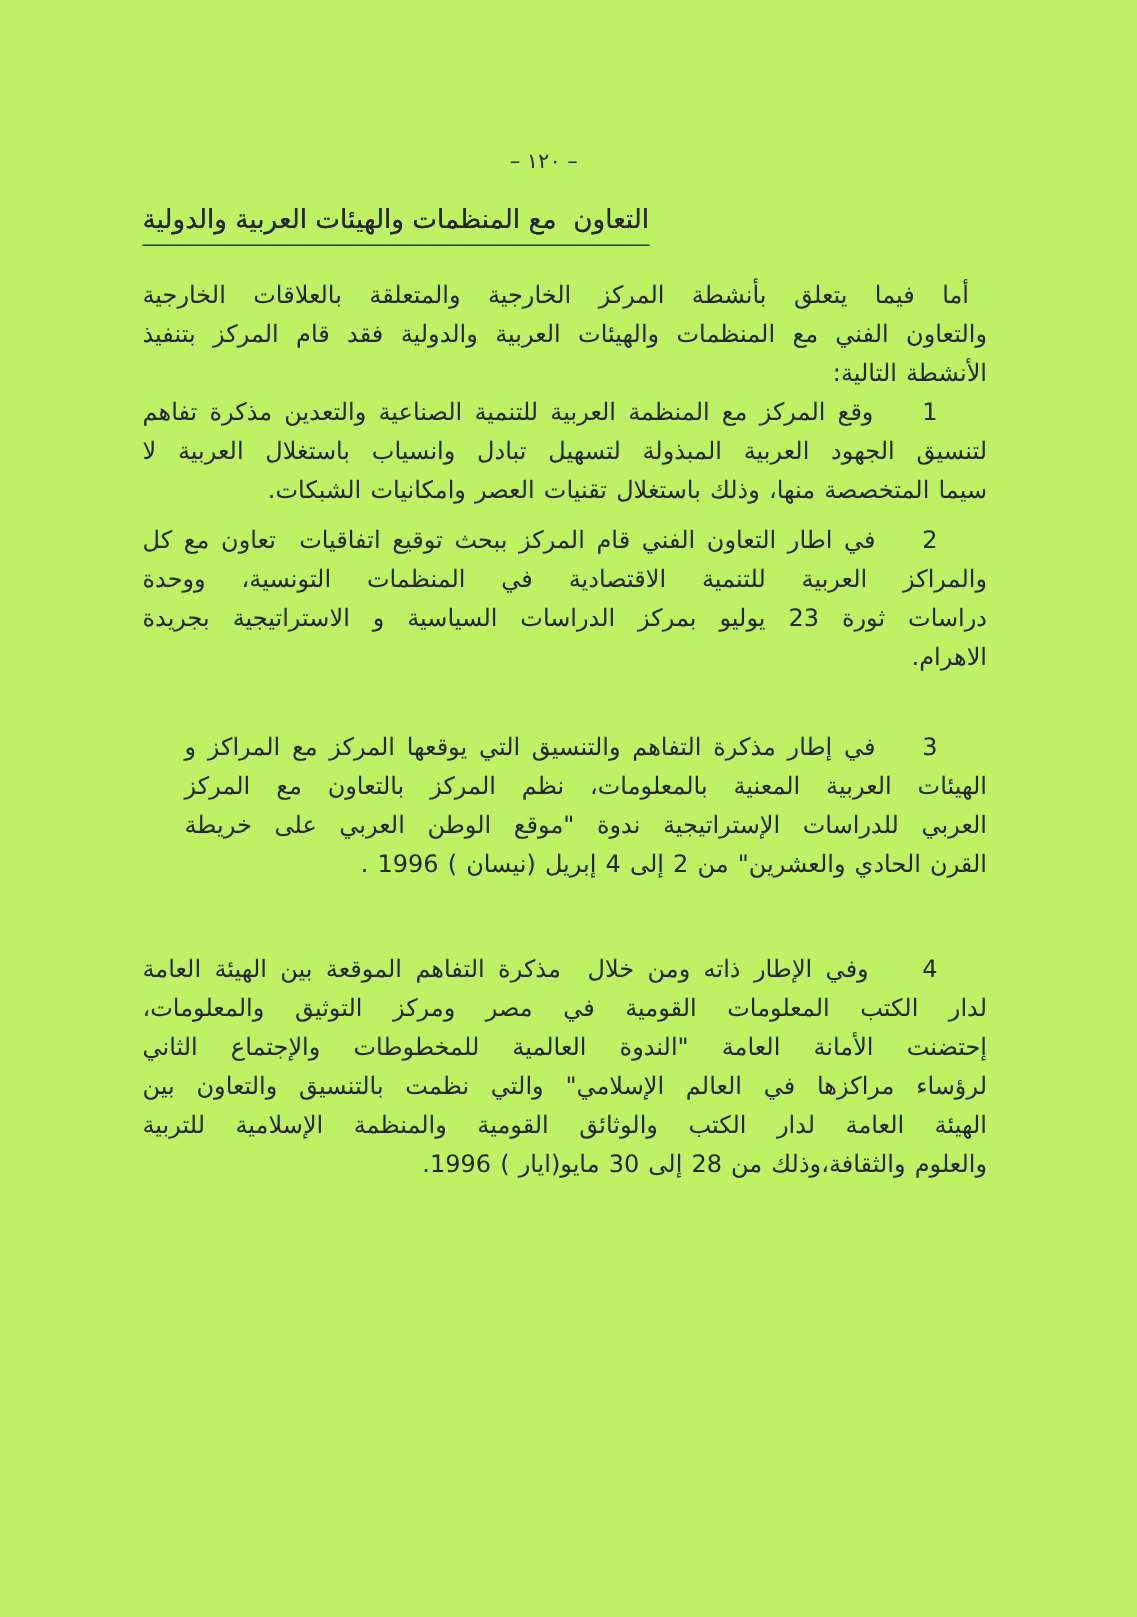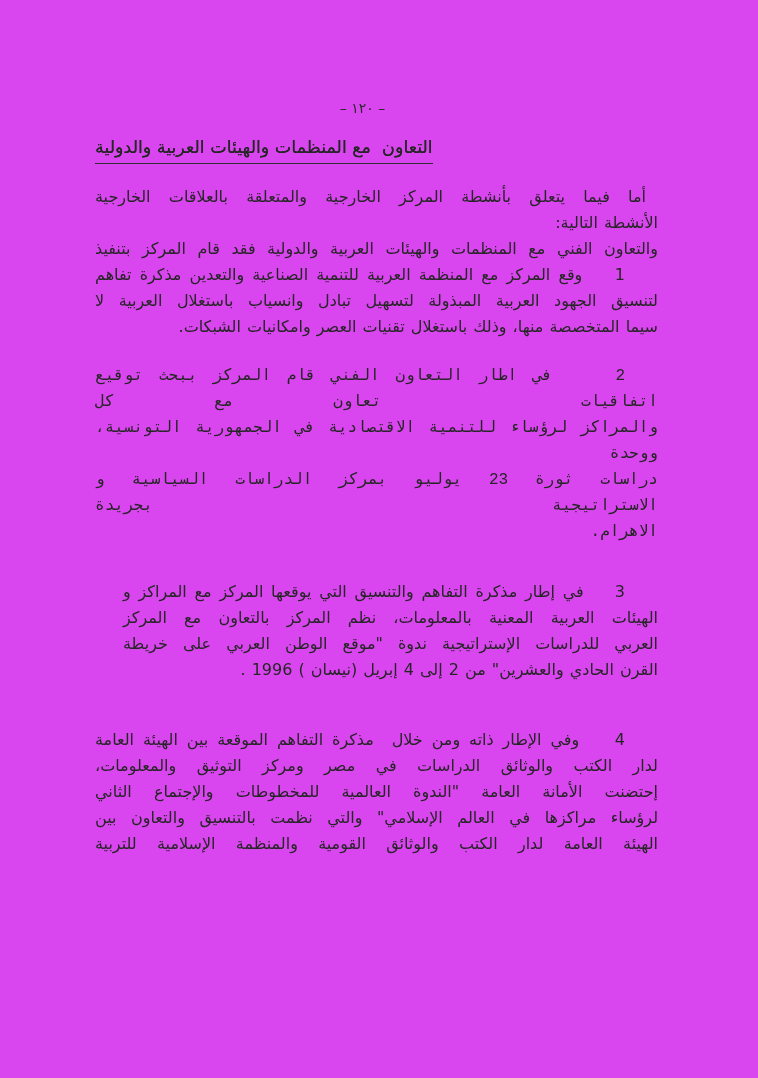--- a/index.html
+++ b/index.html
@@ -1,20 +1,20 @@
 <!DOCTYPE html>
 <html lang="ar" dir="rtl"><head>
 <meta charset="utf-8">
 <style>
   html,body{margin:0;padding:0;background:#e8e8e8;}
   .sheet{
     position:relative;
     width:758px;height:1078px;
     margin:0 auto;
-    background:#d946ef;
+    background:#bef264;
     color:#262626;
     font-family:"DejaVu Sans",sans-serif;
     direction:rtl;
     overflow:hidden;
     box-sizing:border-box;
   }
   .content{padding:0 100px 0 95px;}
   .pagenum{
     margin-top:100px;
     text-align:center;
@@ -36,63 +36,64 @@
   .line{
     text-align:justify;
     text-align-last:justify;
     word-spacing:1px;
   }
   .line.end{text-align-last:right;}
   .intro{margin-top:20px;}
   .intro .line:first-child{text-indent:12px;}
   .item .line:first-child{text-indent:33px;}
   .item-0{}
-  .item-1{margin-top:23px;font-family:Liberation Mono, monospace;}
+  .item-1{margin-top:7px;}
   .item-2{margin-top:34px;margin-left:28px;}
   .item-3{margin-top:44px;}
 </style>
 </head>
 <body>
 
 <div class="sheet">
   <div class="content">
 
     <div class="pagenum">– ١٢٠ –</div>
 
     <div class="title-wrap">
       <span class="title">التعاون&nbsp; مع المنظمات والهيئات العربية والدولية</span>
     </div>
 
     <div class="para intro">
         <div class="line">أما فيما يتعلق بأنشطة المركز الخارجية والمتعلقة بالعلاقات الخارجية</div>
+        <div class="line">والتعاون الفني مع المنظمات والهيئات العربية والدولية فقد قام المركز بتنفيذ</div>
         <div class="line end">الأنشطة التالية:</div>
-        <div class="line">والتعاون الفني مع المنظمات والهيئات العربية والدولية فقد قام المركز بتنفيذ</div>
       </div>
 
     <div class="items para" id="items">
         <div class="item item-0">
           <div class="line">1&nbsp;&nbsp;&nbsp;&nbsp;وقع المركز مع المنظمة العربية للتنمية الصناعية والتعدين مذكرة تفاهم</div>
           <div class="line">لتنسيق الجهود العربية المبذولة لتسهيل تبادل وانسياب باستغلال العربية لا</div>
           <div class="line end">سيما المتخصصة منها، وذلك باستغلال تقنيات العصر وامكانيات الشبكات.</div>
         </div>
         <div class="item item-1">
           <div class="line">2&nbsp;&nbsp;&nbsp;&nbsp;في اطار التعاون الفني قام المركز ببحث توقيع اتفاقيات&nbsp; تعاون مع كل</div>
-          <div class="line">والمراكز لرؤساء للتنمية الاقتصادية في الجمهورية التونسية، ووحدة</div>
+          <div class="line">والمراكز العربية للتنمية الاقتصادية في المنظمات التونسية، ووحدة</div>
           <div class="line">دراسات ثورة 23 يوليو بمركز الدراسات السياسية و الاستراتيجية بجريدة</div>
           <div class="line end">الاهرام.</div>
         </div>
         <div class="item item-2">
           <div class="line">3&nbsp;&nbsp;&nbsp;&nbsp;في إطار مذكرة التفاهم والتنسيق التي يوقعها المركز مع المراكز و</div>
           <div class="line">الهيئات العربية المعنية بالمعلومات، نظم المركز بالتعاون مع المركز</div>
           <div class="line">العربي للدراسات الإستراتيجية ندوة "موقع الوطن العربي على خريطة</div>
           <div class="line end">القرن الحادي والعشرين" من 2 إلى 4 إبريل (نيسان ) 1996 .</div>
         </div>
         <div class="item item-3">
           <div class="line">4&nbsp;&nbsp;&nbsp;&nbsp;وفي الإطار ذاته ومن خلال&nbsp; مذكرة التفاهم الموقعة بين الهيئة العامة</div>
-          <div class="line">لدار الكتب والوثائق الدراسات في مصر ومركز التوثيق والمعلومات،</div>
+          <div class="line">لدار الكتب المعلومات القومية في مصر ومركز التوثيق والمعلومات،</div>
           <div class="line">إحتضنت الأمانة العامة "الندوة العالمية للمخطوطات والإجتماع الثاني</div>
           <div class="line">لرؤساء مراكزها في العالم الإسلامي" والتي نظمت بالتنسيق والتعاون بين</div>
           <div class="line">الهيئة العامة لدار الكتب والوثائق القومية والمنظمة الإسلامية للتربية</div>
+          <div class="line end">والعلوم والثقافة،وذلك من 28 إلى 30 مايو(ايار ) 1996.</div>
         </div>
       </div>
 
   </div>
 </div>
 
 </body></html>

